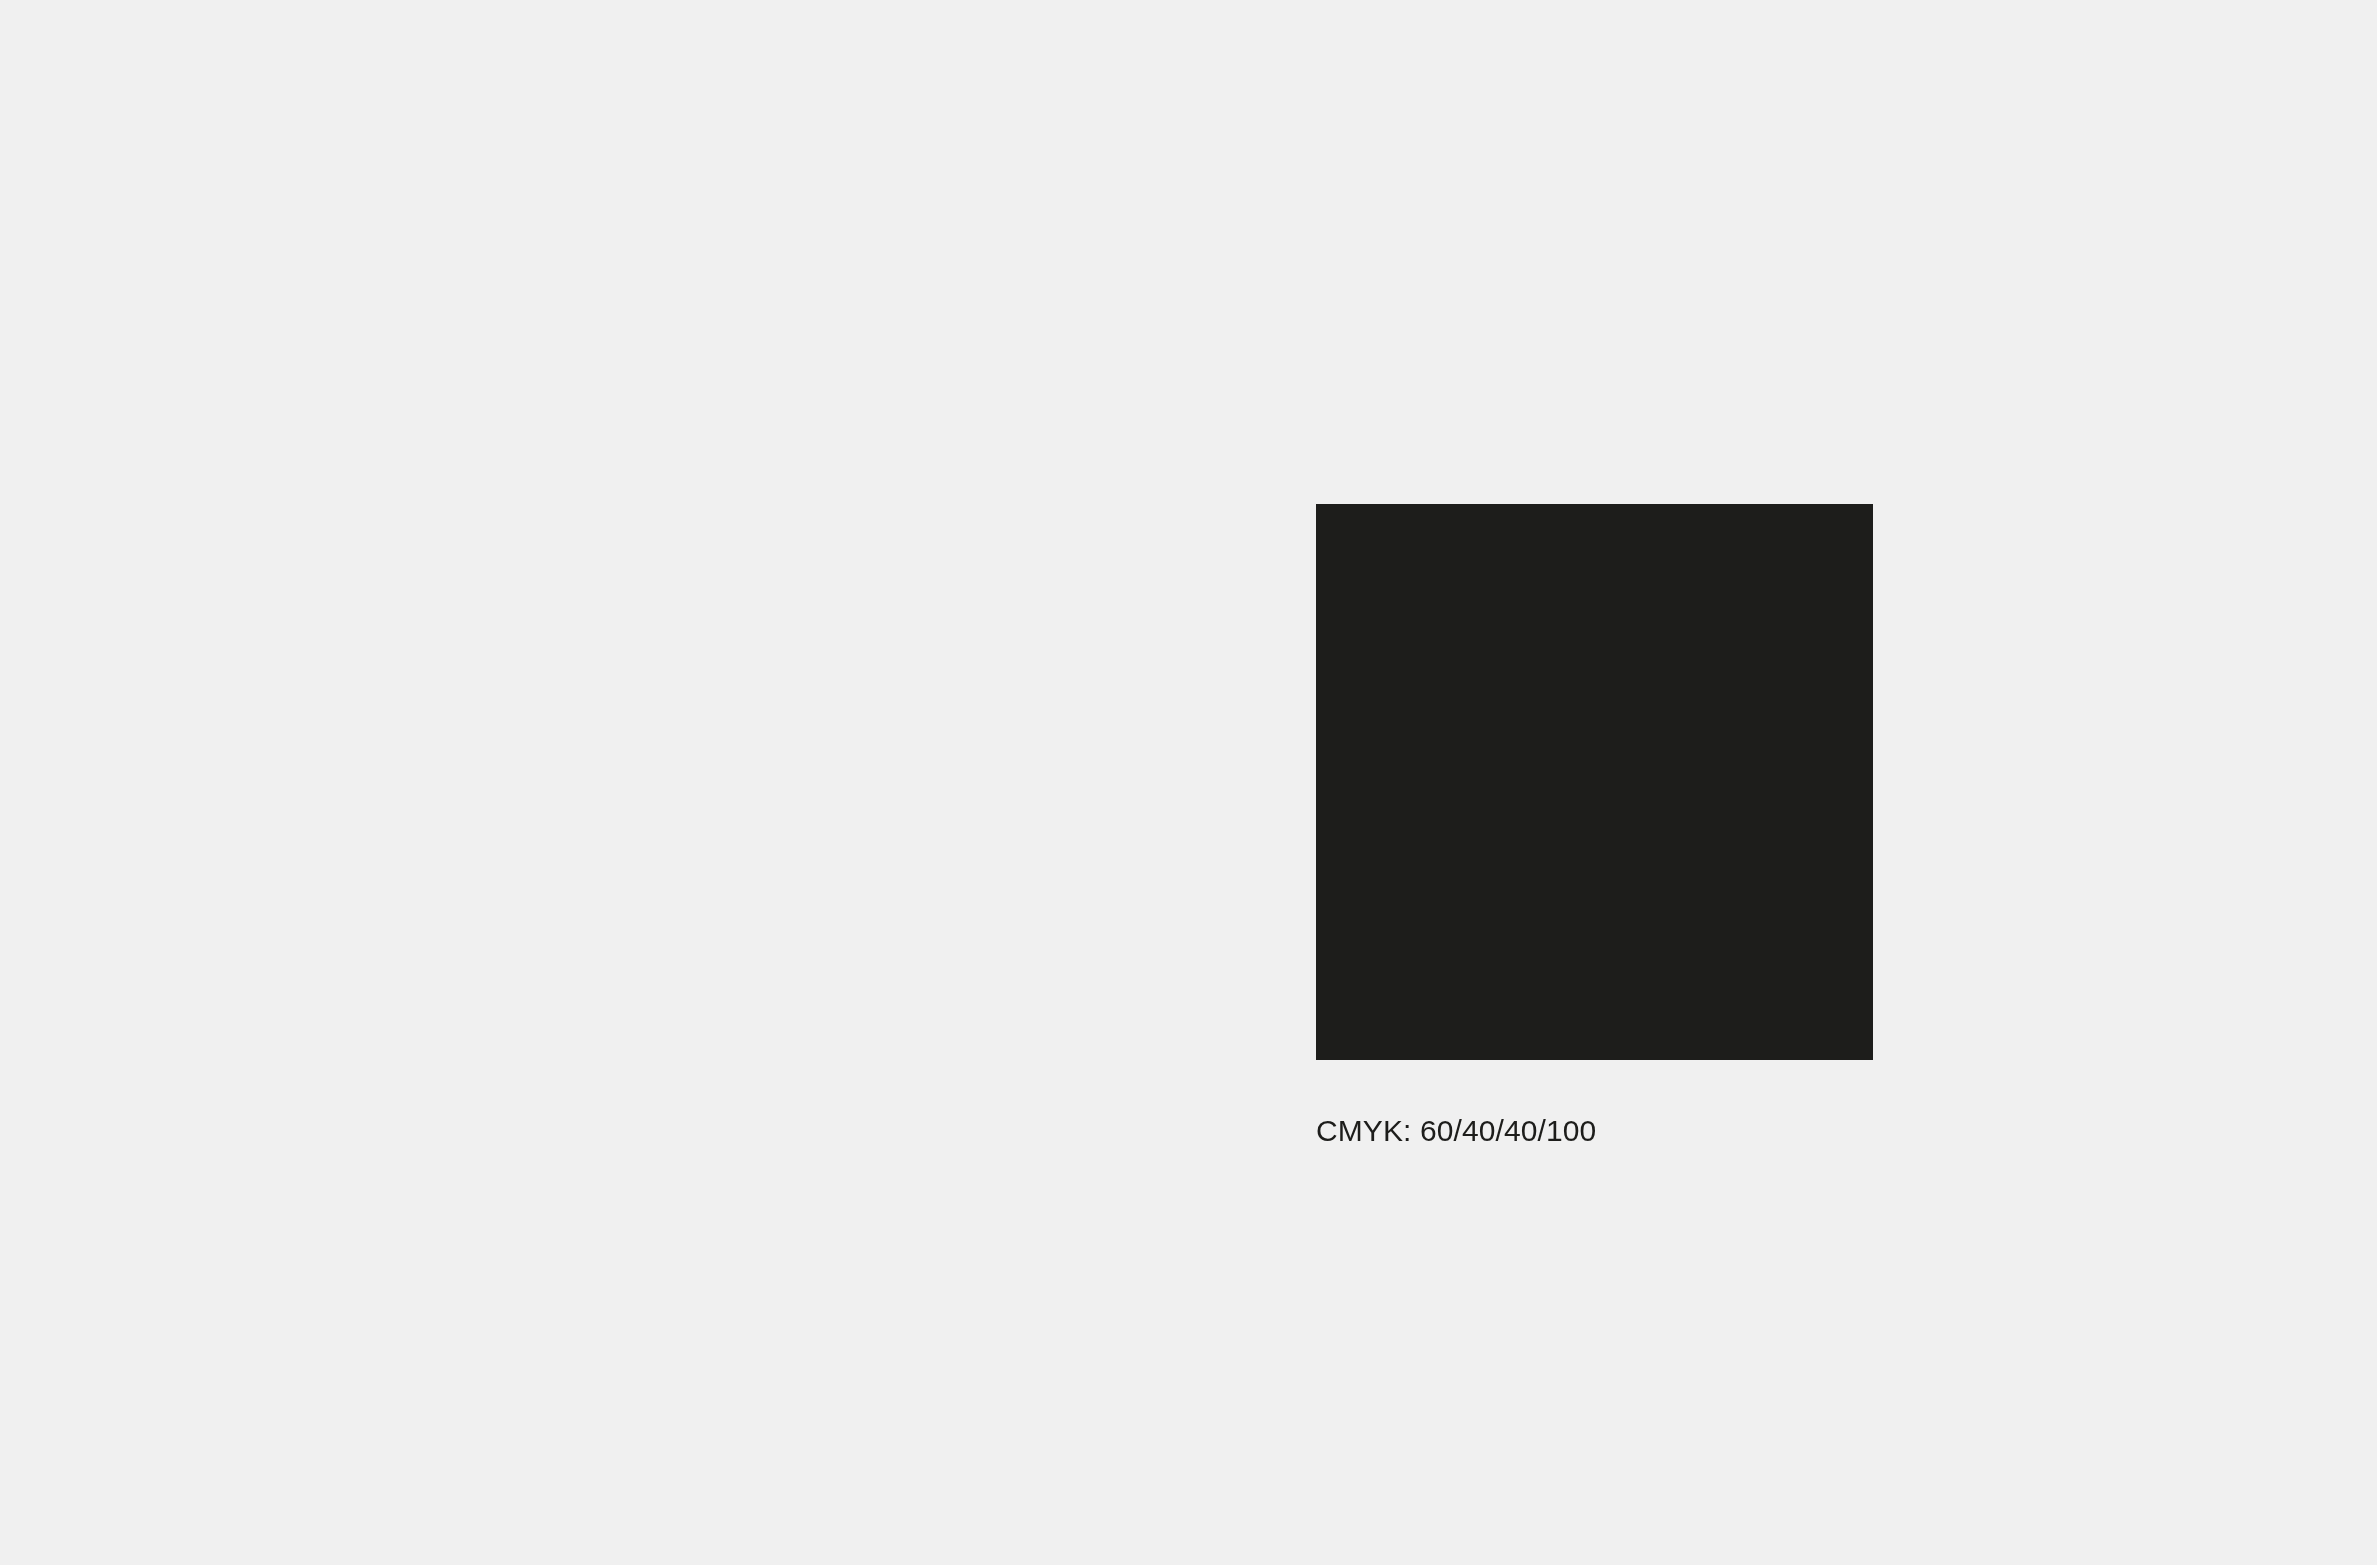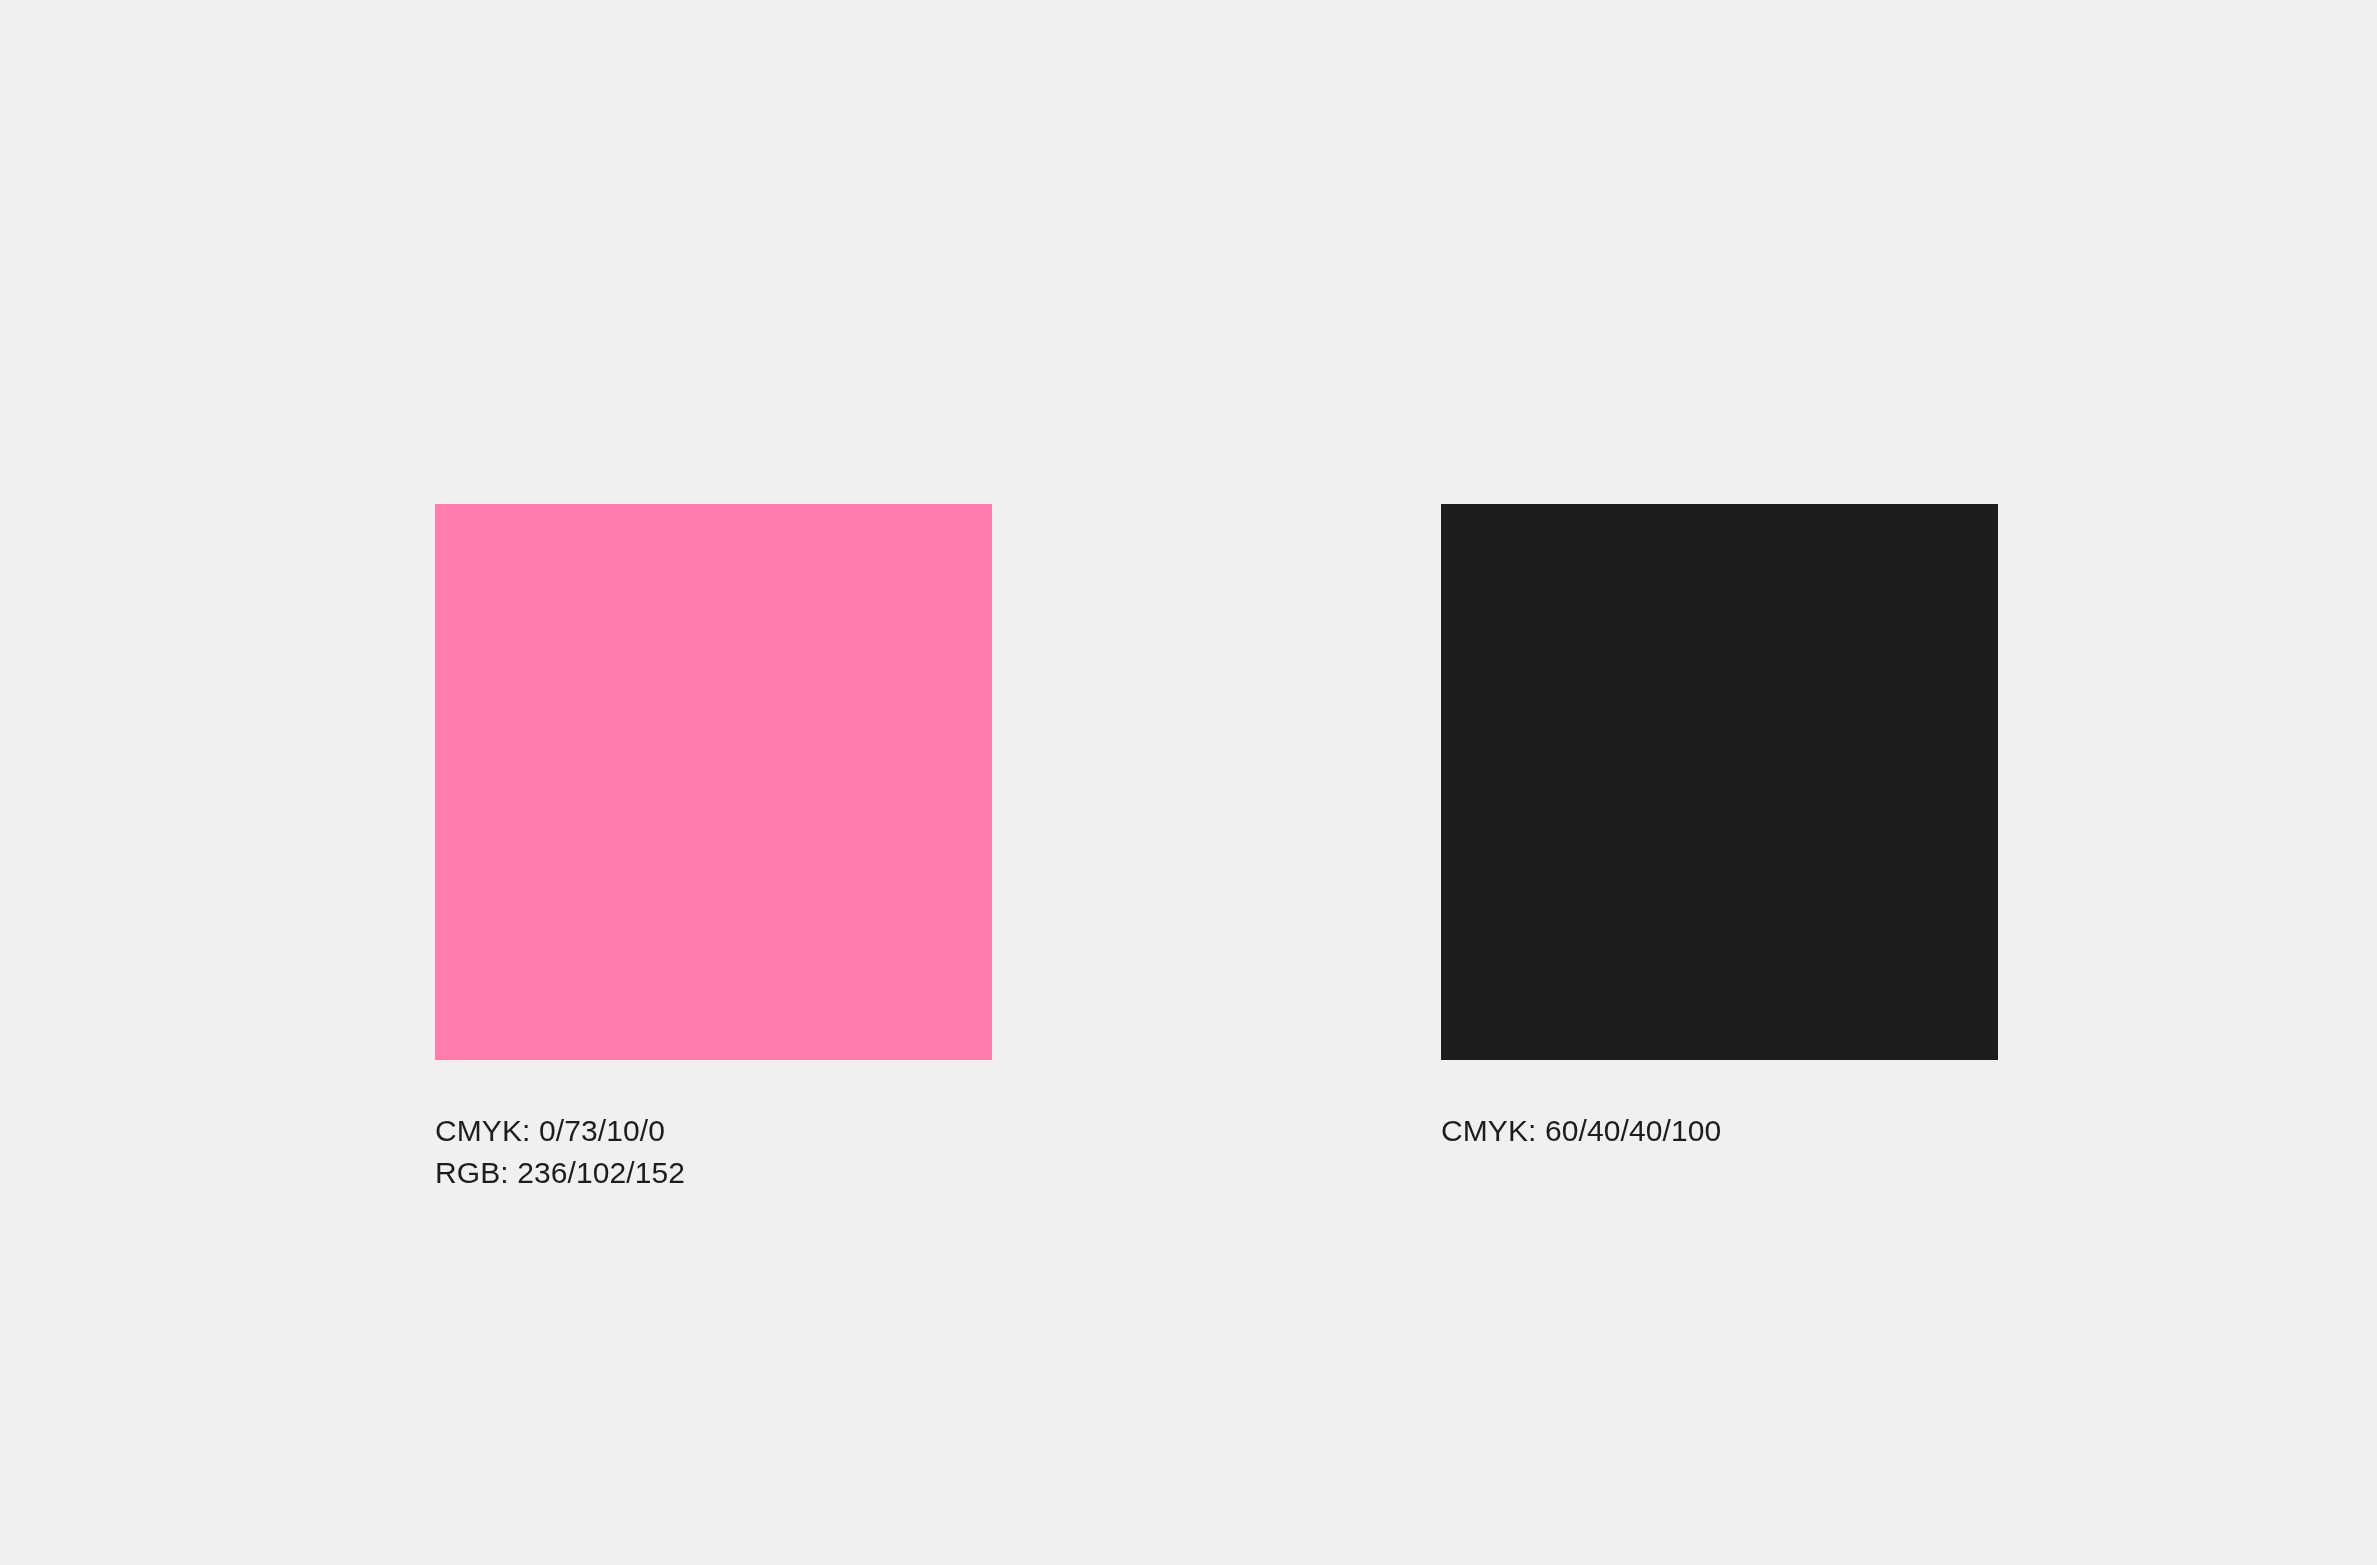--- a/index.html
+++ b/index.html
@@ -21,21 +21,21 @@
     height: 1565px;
     background: #f0f0f0;
   }
 
   
   .swatch-group {
     position: absolute;
     top: 504px;
   }
   .swatch-group.left  { left: 435px; }
-  .swatch-group.right { left: 1441px; }
+  .swatch-group.right { left: 1316px; }
 
   .chip {
     width: 557px;
     height: 556px;
     display: block;
   }
 
   .caption {
     margin-top: 50px;
     color: #1d1d1b;
@@ -46,27 +46,20 @@
   }
   .caption .line {
     display: block;
   }
 </style>
 </head>
 <body style="background: rgb(240, 240, 240);">
 
 <div class="board" style="background: rgb(240, 240, 240);">
 
-  <div class="swatch-group left">
-    <div class="chip" style="background-color: rgb(255, 125, 172);"></div>
-    <div class="caption" style="color: rgb(29, 29, 27);">
-      <span class="line">CMYK: 0/73/10/0</span>
-      <span class="line">RGB: 236/102/152</span>
-    </div>
-  </div>
 
   <div class="swatch-group right">
     <div class="chip" style="background-color: rgb(29, 29, 27);"></div>
     <div class="caption" style="color: rgb(29, 29, 27);">
       <span class="line">CMYK: 60/40/40/100</span>
     </div>
   </div>
 
 </div>
 

